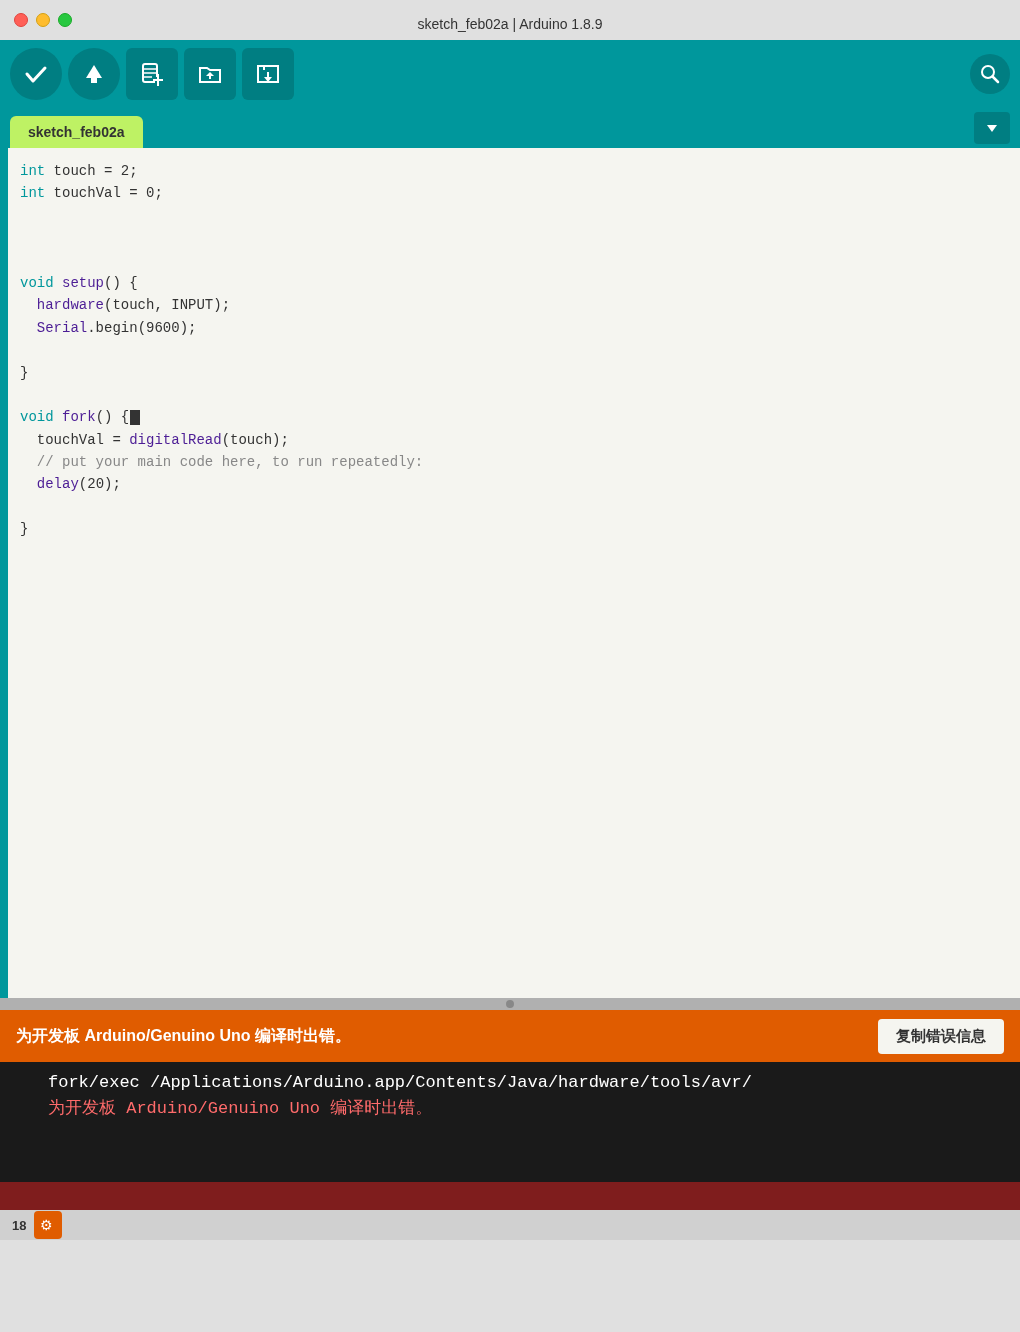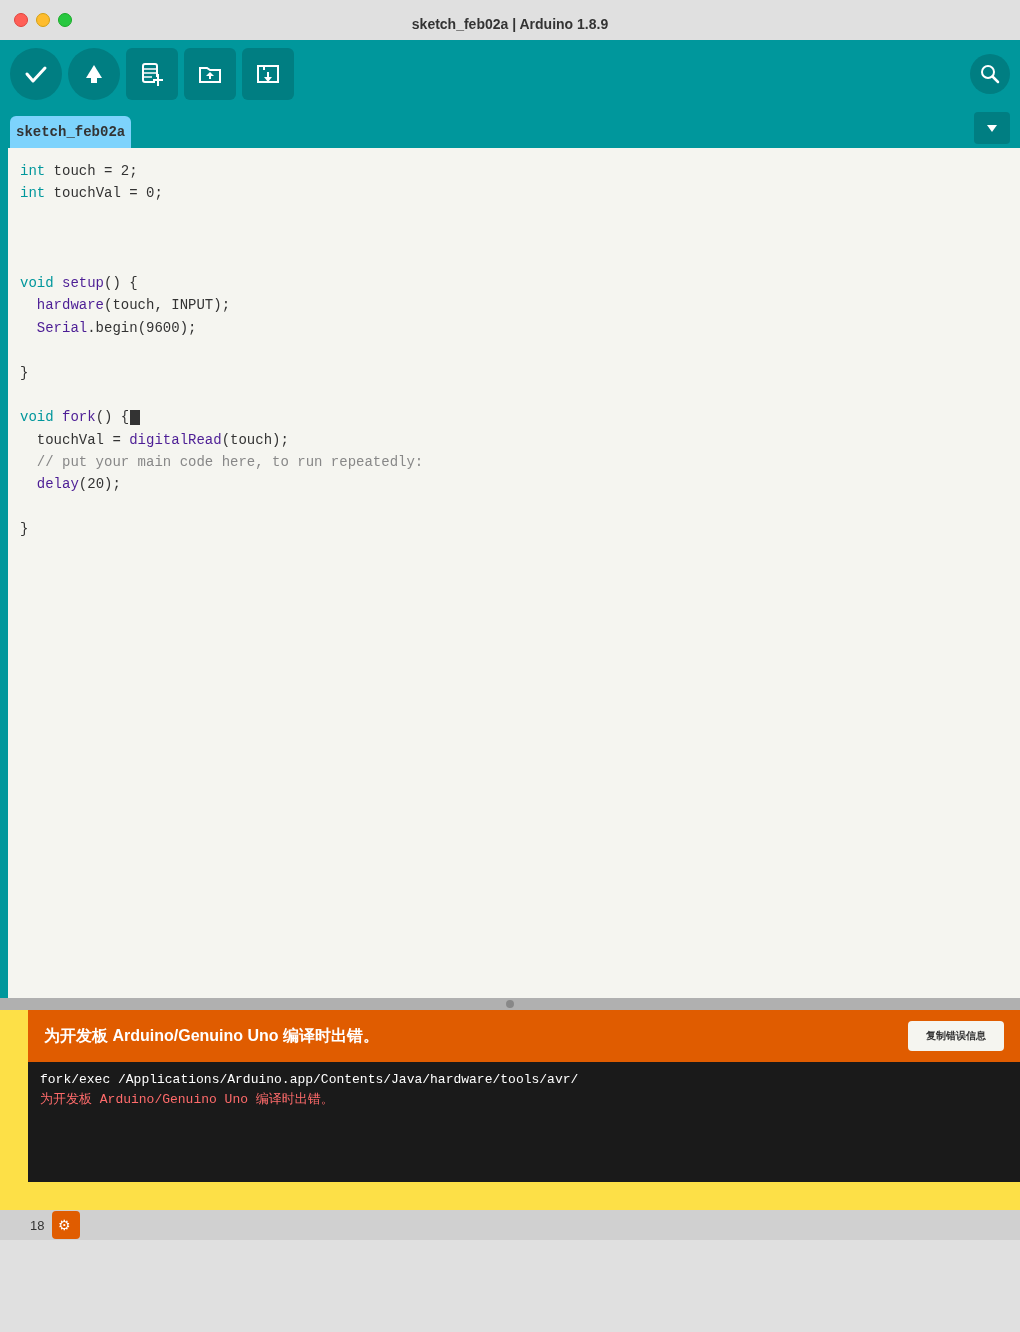--- a/index.html
+++ b/index.html
@@ -31,21 +31,21 @@
       width: 14px;
       height: 14px;
       border-radius: 50%;
       cursor: pointer;
     }
     .tl-red { background: #ff5f57; border: 1px solid #e0443e; }
     .tl-yellow { background: #febc2e; border: 1px solid #d4a012; }
     .tl-green { background: #28c840; border: 1px solid #1aab29; }
     .title-text {
       font-size: 14px;
-      font-weight: 700;
+      font-weight: 400;
       color: #333;
       margin-top: 8px;
     }
 
     
     .toolbar {
       height: 68px;
       background: #00979c;
       display: flex;
       align-items: center;
@@ -91,31 +91,30 @@
 
     
     .tab-bar {
       height: 40px;
       background: #00979c;
       display: flex;
       align-items: flex-end;
       padding: 0 10px;
     }
     .tab {
-      background: #7dd3fc;
+      background: #bef264;
       border-radius: 6px 6px 0 0;
-      padding: 6px 6px;
+      padding: 6px 18px;
       font-size: 14px;
       font-weight: 600;
       color: #333;
       cursor: pointer;
       height: 32px;
       display: flex;
       align-items: center;
-      font-family: Liberation Mono, monospace;
     }
     .tab-spacer { flex: 1; }
     .tab-dropdown {
       width: 36px;
       height: 32px;
       background: #007e82;
       border-radius: 4px;
       display: flex;
       align-items: center;
       justify-content: center;
@@ -174,25 +173,24 @@
     }
     .resizer-dot {
       width: 8px;
       height: 8px;
       border-radius: 50%;
       background: #888;
     }
 
     
     .console-area {
-      background: #fde047;
+      background: #7f1d1d;
       height: 200px;
       overflow: hidden;
       position: relative;
-      padding-left: 28px;
     }
 
     
     .error-bar {
       height: 52px;
       background: #e05c00;
       display: flex;
       align-items: center;
       padding: 0 16px;
       gap: 10px;
@@ -201,57 +199,57 @@
       color: white;
       font-size: 16px;
       font-weight: 700;
       flex: 1;
     }
     .copy-error-btn {
       background: #f5f5f0;
       border: none;
       border-radius: 4px;
       padding: 8px 18px;
-      font-size: 10px;
+      font-size: 15px;
       font-weight: 600;
       color: #333;
       cursor: pointer;
       white-space: nowrap;
     }
 
     
     .console-output {
       background: #1a1a1a;
       height: 120px;
       padding: 8px 12px;
       overflow: hidden;
     }
     .console-line {
       font-family: 'Courier New', monospace;
-      font-size: 13px;
+      font-size: 17px;
       color: #fff;
       line-height: 1.5;
       white-space: nowrap;
       overflow: hidden;
+      margin-left: 36px;
     }
     .console-line.red { color: #ff6b6b; }
 
     
     .status-bar {
       height: 30px;
       background: #d0d0d0;
       display: flex;
       align-items: center;
       padding: 0 12px;
       font-size: 13px;
       color: #333;
     }
     .status-line-num {
-      font-weight: 400;
-      margin-left: 18px;
+      font-weight: 700;
     }
     .status-board {
       flex: 1;
       text-align: center;
       font-size: 13px;
     }
     .status-icon {
       width: 28px;
       height: 28px;
       background: #e05c00;

